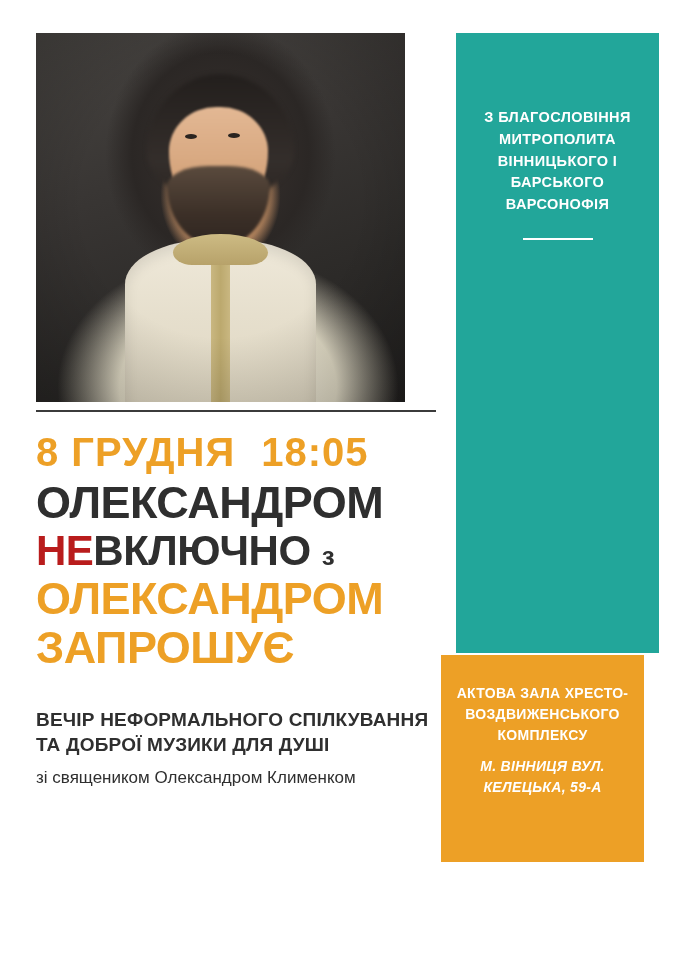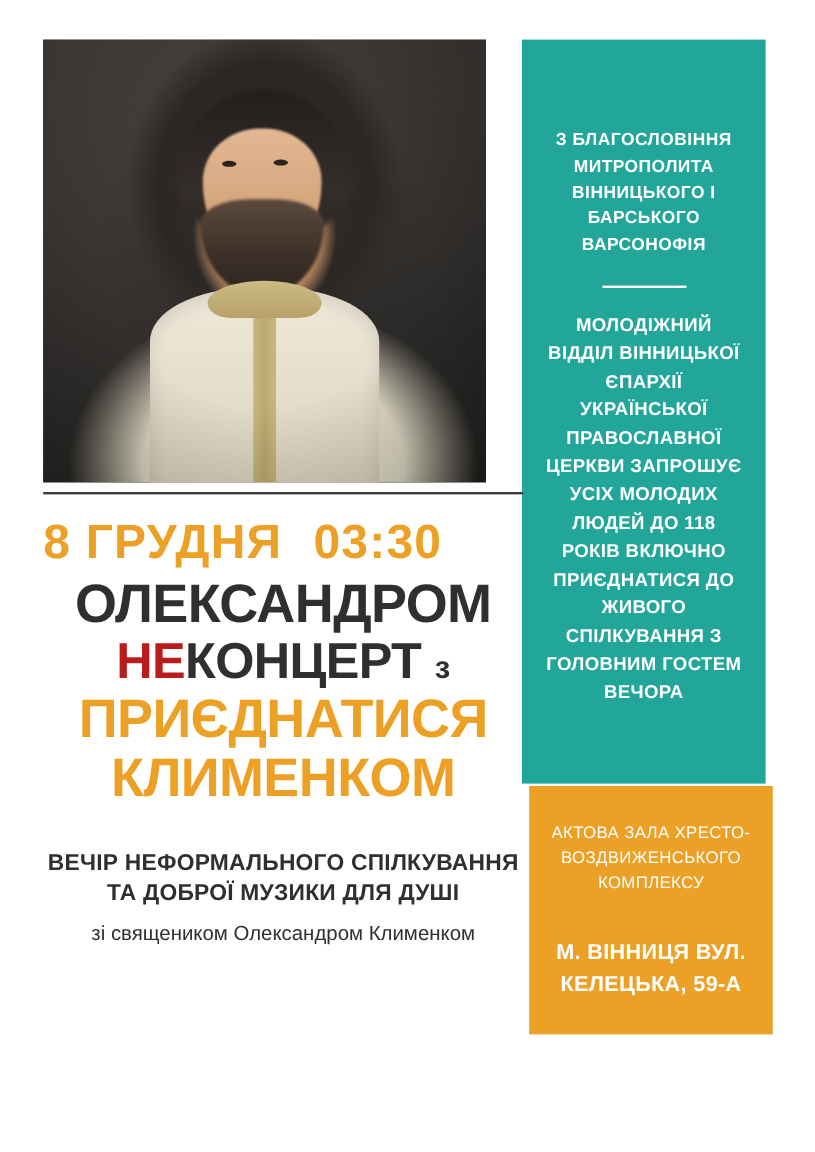--- a/index.html
+++ b/index.html
@@ -111,21 +111,21 @@
   }
   .ph-vignette {
     position: absolute;
     inset: 0;
     background: radial-gradient(ellipse 78% 78% at 50% 45%, rgba(0,0,0,0) 48%, rgba(0,0,0,0.28) 100%);
   }
 
   
   .teal-panel {
     position: absolute;
-    left: 435px;
+    left: 456px;
     top: 33px;
     width: 203px;
     height: 620px;
     background: #22a69a;
     color: #ffffff;
     box-sizing: border-box;
     padding: 74px 16px 20px 16px;
     text-align: center;
   }
   .teal-block-1 {
@@ -157,41 +157,41 @@
     width: 203px;
     height: 207px;
     background: #eda026;
     color: #ffffff;
     box-sizing: border-box;
     padding: 28px 14px 14px 14px;
     text-align: center;
   }
   .orange-block-1 {
     font-size: 14px;
-    font-weight: normal;
+    font-weight: bold;
     line-height: 1.5;
     letter-spacing: 0.3px;
     text-transform: uppercase;
   }
   .orange-block-2 {
-    margin-top: 34px;
-    font-size: 18px;
+    margin-top: 10px;
+    font-size: 14px;
     font-weight: bold;
     line-height: 1.5;
     letter-spacing: 0.3px;
     text-transform: uppercase;
+    font-style: italic;
   }
 
   
   .left-col {
     position: absolute;
     left: 36px;
     top: 410px;
     width: 400px;
-    text-align: center;
   }
   .rule {
     width: 400px;
     height: 2px;
     background: #3b3b3b;
     margin-bottom: 20px;
   }
   .date-line {
     display: flex;
     align-items: baseline;
@@ -270,44 +270,43 @@
       <div class="ph-collar"></div>
       <div class="ph-collar-band"></div>
       <div class="ph-placket"></div>
       <div class="ph-vignette"></div>
     </div>
   </div>
 
   <div class="teal-panel">
     <div class="teal-block-1">З БЛАГОСЛОВІННЯ МИТРОПОЛИТА ВІННИЦЬКОГО І БАРСЬКОГО ВАРСОНОФІЯ</div>
     <div class="teal-divider"></div>
-    <div class="teal-block-2">МОЛОДІЖНИЙ ВІДДІЛ ВІННИЦЬКОЇ ЄПАРХІЇ УКРАЇНСЬКОЇ ПРАВОСЛАВНОЇ ЦЕРКВИ ЗАПРОШУЄ УСІХ МОЛОДИХ ЛЮДЕЙ ДО 118 РОКІВ ВКЛЮЧНО ПРИЄДНАТИСЯ ДО ЖИВОГО СПІЛКУВАННЯ З ГОЛОВНИМ ГОСТЕМ ВЕЧОРА</div>
   </div>
 
   <div class="orange-panel">
     <div class="orange-block-1">АКТОВА ЗАЛА ХРЕСТО-ВОЗДВИЖЕНСЬКОГО КОМПЛЕКСУ</div>
     <div class="orange-block-2">М. ВІННИЦЯ ВУЛ. КЕЛЕЦЬКА, 59-А</div>
   </div>
 
   <div class="left-col">
     <div class="rule"></div>
 
     <div class="date-line">
       <span>8 ГРУДНЯ</span>
-      <span>03:30</span>
+      <span>18:05</span>
     </div>
 
     <div class="headline-1">ОЛЕКСАНДРОМ</div>
 
     <div class="headline-2">
-      <span class="hl-ne">НЕ</span><span class="hl-koncert">КОНЦЕРТ</span>
+      <span class="hl-ne">НЕ</span><span class="hl-koncert">ВКЛЮЧНО</span>
       <span class="hl-z">з</span>
     </div>
 
-    <div class="headline-3">ПРИЄДНАТИСЯ КЛИМЕНКОМ</div>
+    <div class="headline-3">ОЛЕКСАНДРОМ ЗАПРОШУЄ</div>
 
     <div class="sub-block">
       <div class="sub-1">ВЕЧІР НЕФОРМАЛЬНОГО СПІЛКУВАННЯ ТА ДОБРОЇ МУЗИКИ ДЛЯ ДУШІ</div>
       <div class="sub-2">зі священиком Олександром Клименком</div>
     </div>
   </div>
 
 </div>
 
 </body></html>

